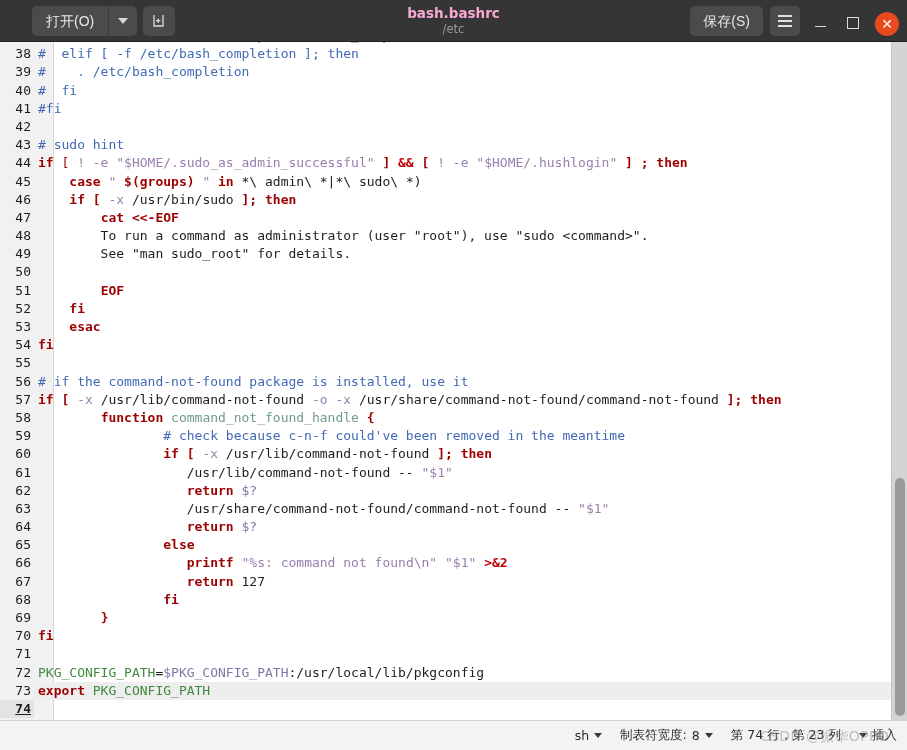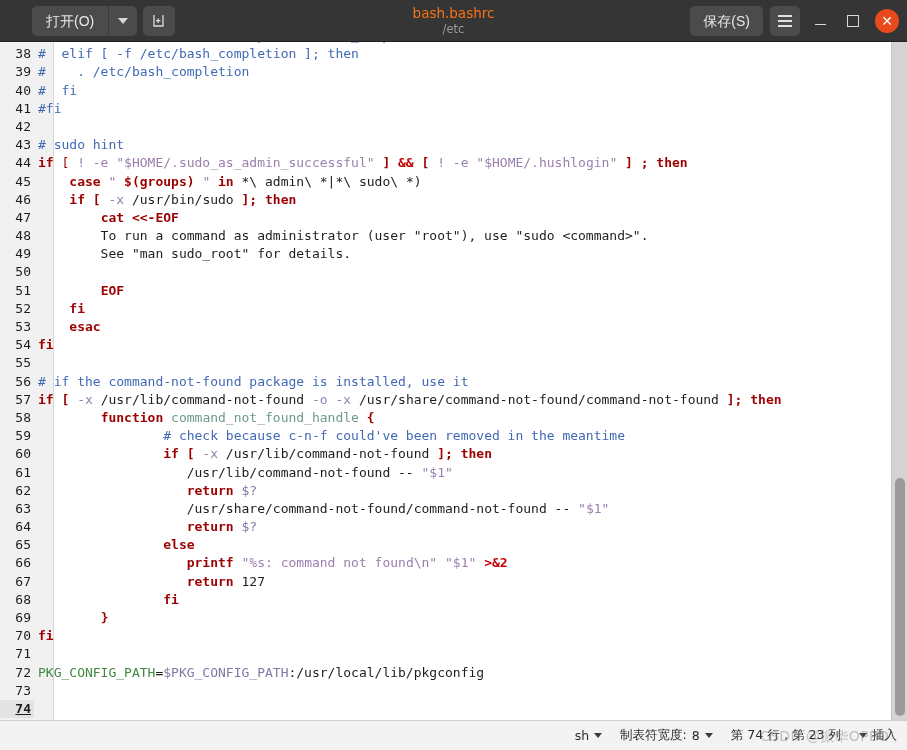--- a/index.html
+++ b/index.html
@@ -72,35 +72,35 @@
     justify-content: center;
     cursor: pointer;
   }
   .tb-center {
     position: absolute;
     left: 0; right: 0; top: 4px;
     text-align: center;
     pointer-events: none;
   }
   .tb-title {
-    color: #f97316;
+    color: #f9a8d4;
     font-size: 13.5px;
-    font-weight: normal;
+    font-weight: bold;
     line-height: 18px;
   }
   .tb-subtitle {
     color: #9a9a9a;
     font-size: 11.5px;
     line-height: 14px;
   }
   .tb-right {
     position: absolute;
     right: 8px; top: 6px;
     display: flex;
-    align-items: center;
+    align-items: flex-end;
     gap: 7px;
   }
   .btn-save {
     background: #4b4b4b;
     color: #e8e8e8;
     font-size: 14px;
     height: 30px;
     padding: 0 13px;
     border-radius: 5px;
     display: flex;
@@ -416,20 +416,21 @@
         <div class="cline"><span>                   </span><span class="t-pth">/usr/share/command-not-found/command-not-found</span><span> </span><span class="t-pth">--</span><span> </span><span class="t-str">"$1"</span></div>
         <div class="cline"><span>                   </span><span class="t-kw">return</span><span> </span><span class="t-var">$?</span></div>
         <div class="cline"><span>                </span><span class="t-kw">else</span></div>
         <div class="cline"><span>                   </span><span class="t-kw">printf</span><span> </span><span class="t-str">"%s: command not found\n"</span><span> </span><span class="t-str">"$1"</span><span> </span><span class="t-red">&gt;&amp;2</span></div>
         <div class="cline"><span>                   </span><span class="t-kw">return</span><span> </span><span class="t-num">127</span></div>
         <div class="cline"><span>                </span><span class="t-kw">fi</span></div>
         <div class="cline"><span>        </span><span class="t-kw">}</span></div>
         <div class="cline"><span class="t-kw">fi</span></div>
         <div class="cline">&nbsp;</div>
         <div class="cline"><span class="t-grn">PKG_CONFIG_PATH</span><span class="t-pth">=</span><span class="t-var">$PKG_CONFIG_PATH</span><span class="t-pth">:</span><span class="t-pth">/usr/local/lib/pkgconfig</span></div>
+        <div class="cline cur"><span class="t-kw">export</span><span> </span><span class="t-grn">PKG_CONFIG_PATH</span></div>
       </div>
   </div>
 </div>
 
 <div id="vscroll">
   <div id="vthumb"></div>
 </div>
 
 <div id="statusbar">
   <div class="sb-item">

